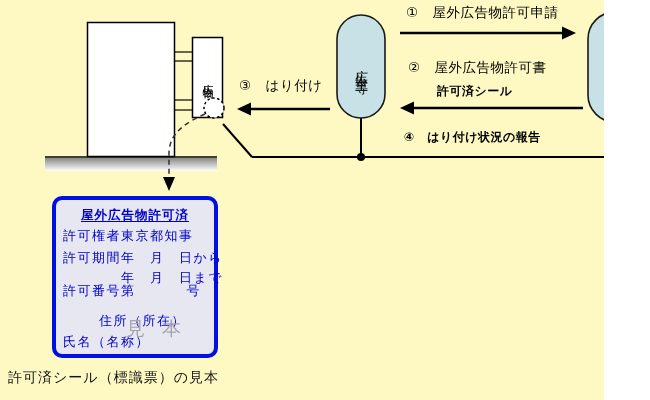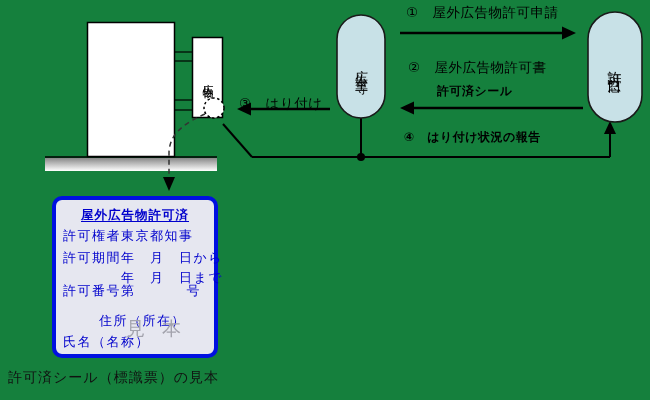--- a/index.html
+++ b/index.html
@@ -1,17 +1,17 @@
 <!DOCTYPE html>
 <html style="--oval_fill: #c8e1e7; --sticker_border: #0010e0; --sticker_bg: #e6e7f0; --sticker_text: #0000cc; --watermark: #a3a3ad;"><head>
 <meta charset="utf-8">
 <style>
   html,body{margin:0;padding:0;background:#ffffff;}
   .stage{
-    position:relative;width:650px;height:400px;background:#15803d;overflow:hidden;
+    position:relative;width:604px;height:400px;background:#fef9c3;overflow:hidden;
     font-family:"Liberation Sans","DejaVu Sans",sans-serif;color:#000;
   }
   .stage svg{position:absolute;left:0;top:0;}
   .lbl{position:absolute;font-size:13.5px;white-space:nowrap;letter-spacing:.5px;color:#000;}
   .lbl.bold{font-weight:bold;font-size:12px;letter-spacing:.5px;}
   .vtext{
     position:absolute;display:flex;align-items:center;justify-content:center;
     writing-mode:vertical-rl;text-orientation:upright;white-space:nowrap;
   }
   .node-label{font-size:13px;letter-spacing:4px;}
@@ -96,21 +96,21 @@
     <polygon points="604,134 616,134 610,121" fill="#000"></polygon>
     <circle cx="361" cy="157" r="4" fill="#000"></circle>
 
     <rect x="337" y="15" width="48" height="103" rx="24" ry="24" style="fill:var(--oval_fill,#c8e1e7)" stroke="#1a1a1a" stroke-width="1.6"></rect>
     <rect x="588" y="12" width="54" height="110" rx="27" ry="27" style="fill:var(--oval_fill,#c8e1e7)" stroke="#1a1a1a" stroke-width="1.6"></rect>
   </svg>
 
   <div class="lbl" style="left:406px;top:4px;">①　屋外広告物許可申請</div>
   <div class="lbl" style="left:408px;top:59px;">②　屋外広告物許可書</div>
   <div class="lbl bold" style="left:437px;top:83px;">許可済シール</div>
-  <div class="lbl" style="left:239px;top:77px;margin-top:18px;">③　はり付け</div>
+  <div class="lbl" style="left:239px;top:77px;">③　はり付け</div>
   <div class="lbl bold" style="left:404px;top:129px;">④　はり付け状況の報告</div>
 
   <div class="vtext sign-label" style="left:192px;top:38px;width:31px;height:80px;">広告物</div>
   <div class="vtext node-label" style="left:337px;top:15px;width:48px;height:103px;">広告主等</div>
   <div class="vtext counter-label" style="left:588px;top:12px;width:54px;height:110px;">許可窓口</div>
 
   <div class="sticker">
     <div class="st-title">屋外広告物許可済</div>
     <div class="st-row" style="top:27px;">
       <span class="rl">許可権者</span><span>東京都知事</span>

